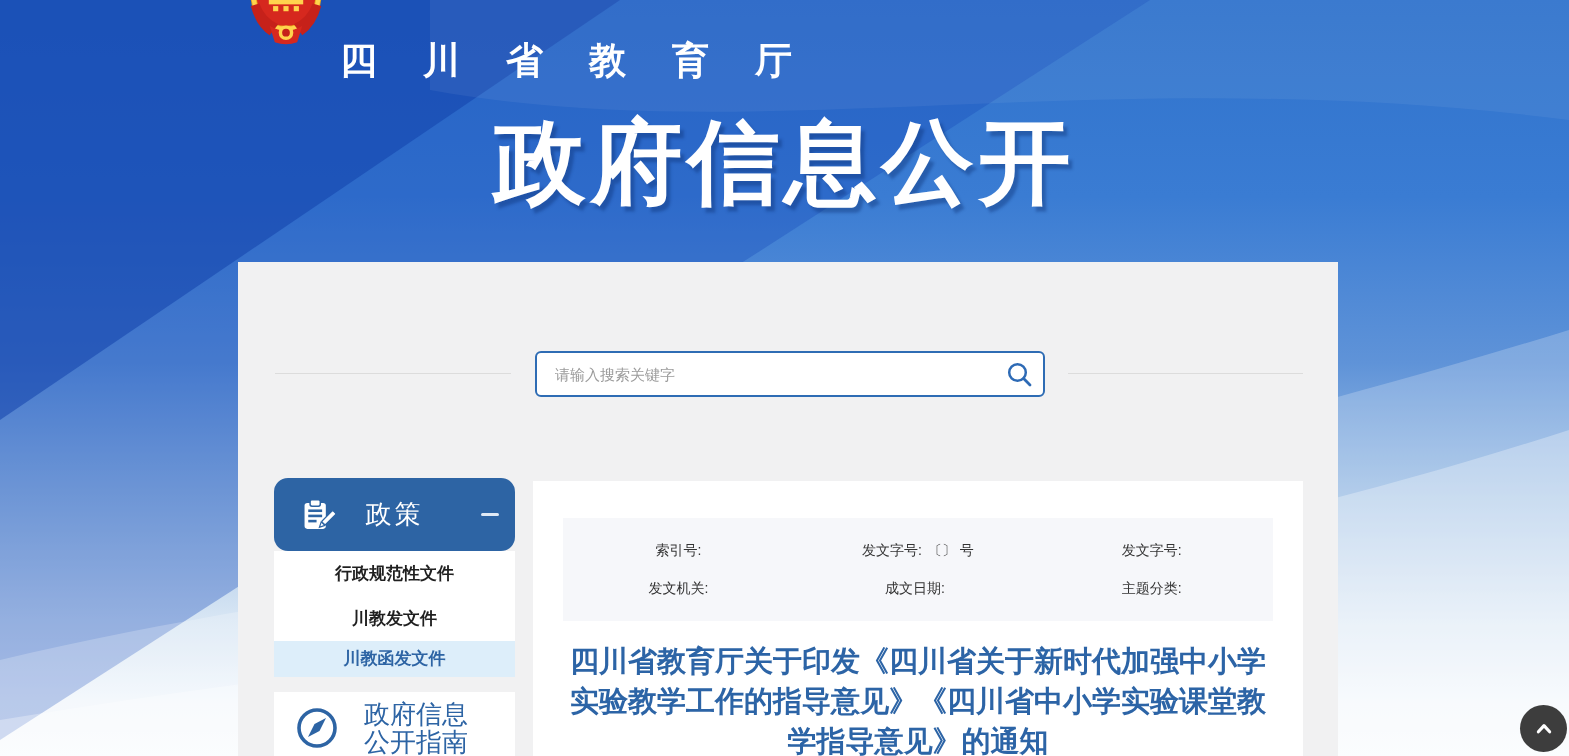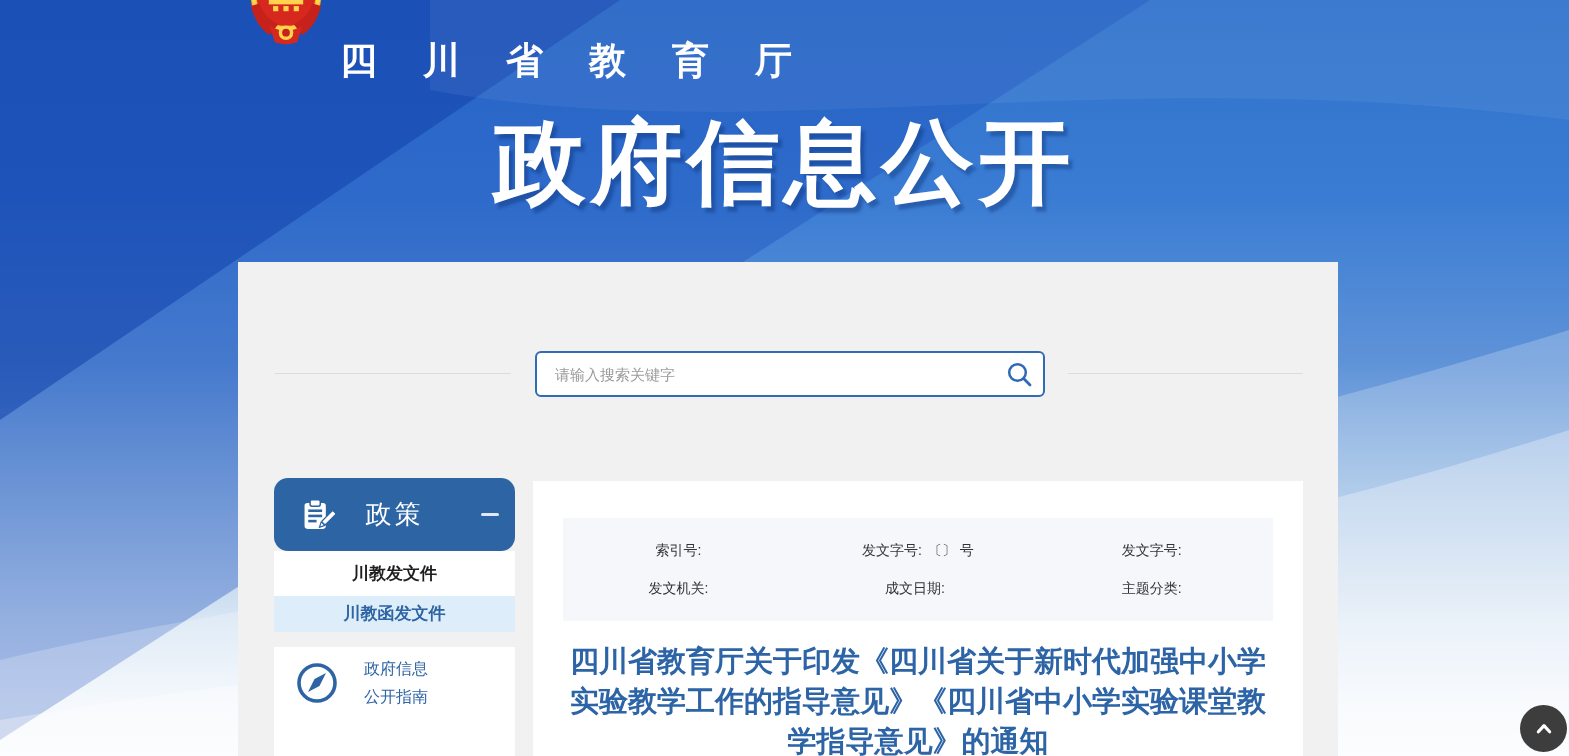--- a/index.html
+++ b/index.html
@@ -42,21 +42,21 @@
   .policy-header { position:relative; height:73px; background:#2d64a4; cursor:pointer;border-radius:14px; }
   .policy-icon { position:absolute; left:25px; top:17px; width:37px; height:40px; }
   .policy-title { position:absolute; left:0; top:0; width:100%; height:73px; line-height:73px;
     text-align:center; color:#fff; font-size:26px; letter-spacing:3px; }
   .minus-bar { position:absolute; right:16px; top:35px; width:18px; height:3px; background:#dfe9f5; border-radius:2px; }
   .policy-items { background:#fff; }
   .p-item { height:45px; line-height:45px; text-align:center; font-size:17px; font-weight:700; color:#1f1f1f; cursor:pointer; }
   .p-item.active { height:36px; line-height:36px; background:#ddeefa; color:#2d64a4; }
   .guide-block { position:relative; margin-top:15px; background:#fff; height:130px; cursor:pointer; }
   .guide-icon { position:absolute; left:21px; top:14px; width:44px; height:44px; }
-  .guide-text { position:absolute; left:90px; top:8px; color:#2d64a4; font-size:16px; line-height:28px; }
+  .guide-text { position:absolute; left:90px; top:8px; color:#2d64a4; font-size:26px; line-height:28px; }
 
   
   .doc-card { position:absolute; left:295px; top:219px; width:770px; height:560px; background:#fff; }
   .meta-box { position:absolute; left:30px; top:37px; width:710px; height:103px; background:#f6f7fa;
     display:grid; grid-template-columns:repeat(3,1fr); align-content:center; row-gap:20px; }
   .meta-cell { display:flex; justify-content:center; align-items:center; gap:6px;
     font-size:14px; color:#333; }
   .doc-title { position:absolute; left:36px; right:36px; top:160px; text-align:center;
     color:#2c64a6; font-size:29px; line-height:40px; font-weight:700; }
 
@@ -130,20 +130,21 @@
           <g transform="rotate(45 29 26)">
             <rect x="26.5" y="13" width="5.4" height="17" rx="1.2" fill="#fff" stroke="#2d64a4" stroke-width="1.3"></rect>
             <polygon points="26.5,30.5 31.9,30.5 29.2,36" fill="#fff" stroke="#2d64a4" stroke-width="1.3"></polygon>
           </g>
         </svg>
       </span>
       <span class="policy-title">政策</span>
       <span class="minus-bar"></span>
     </div>
     <div class="policy-items">
+      <div class="p-item">行政规范性文件</div>
       <div class="p-item">川教发文件</div>
       <div class="p-item active">川教函发文件</div>
     </div>
 
     <div class="guide-block">
       <span class="guide-icon">
         <svg viewBox="0 0 44 44" width="44" height="44">
           <circle cx="22" cy="22" r="18" fill="none" stroke="#2d64a4" stroke-width="3.6"></circle>
           <path d="M31 12 L24.5 25 L13 31 L19.5 18 Z" fill="#2d64a4"></path>
         </svg>

